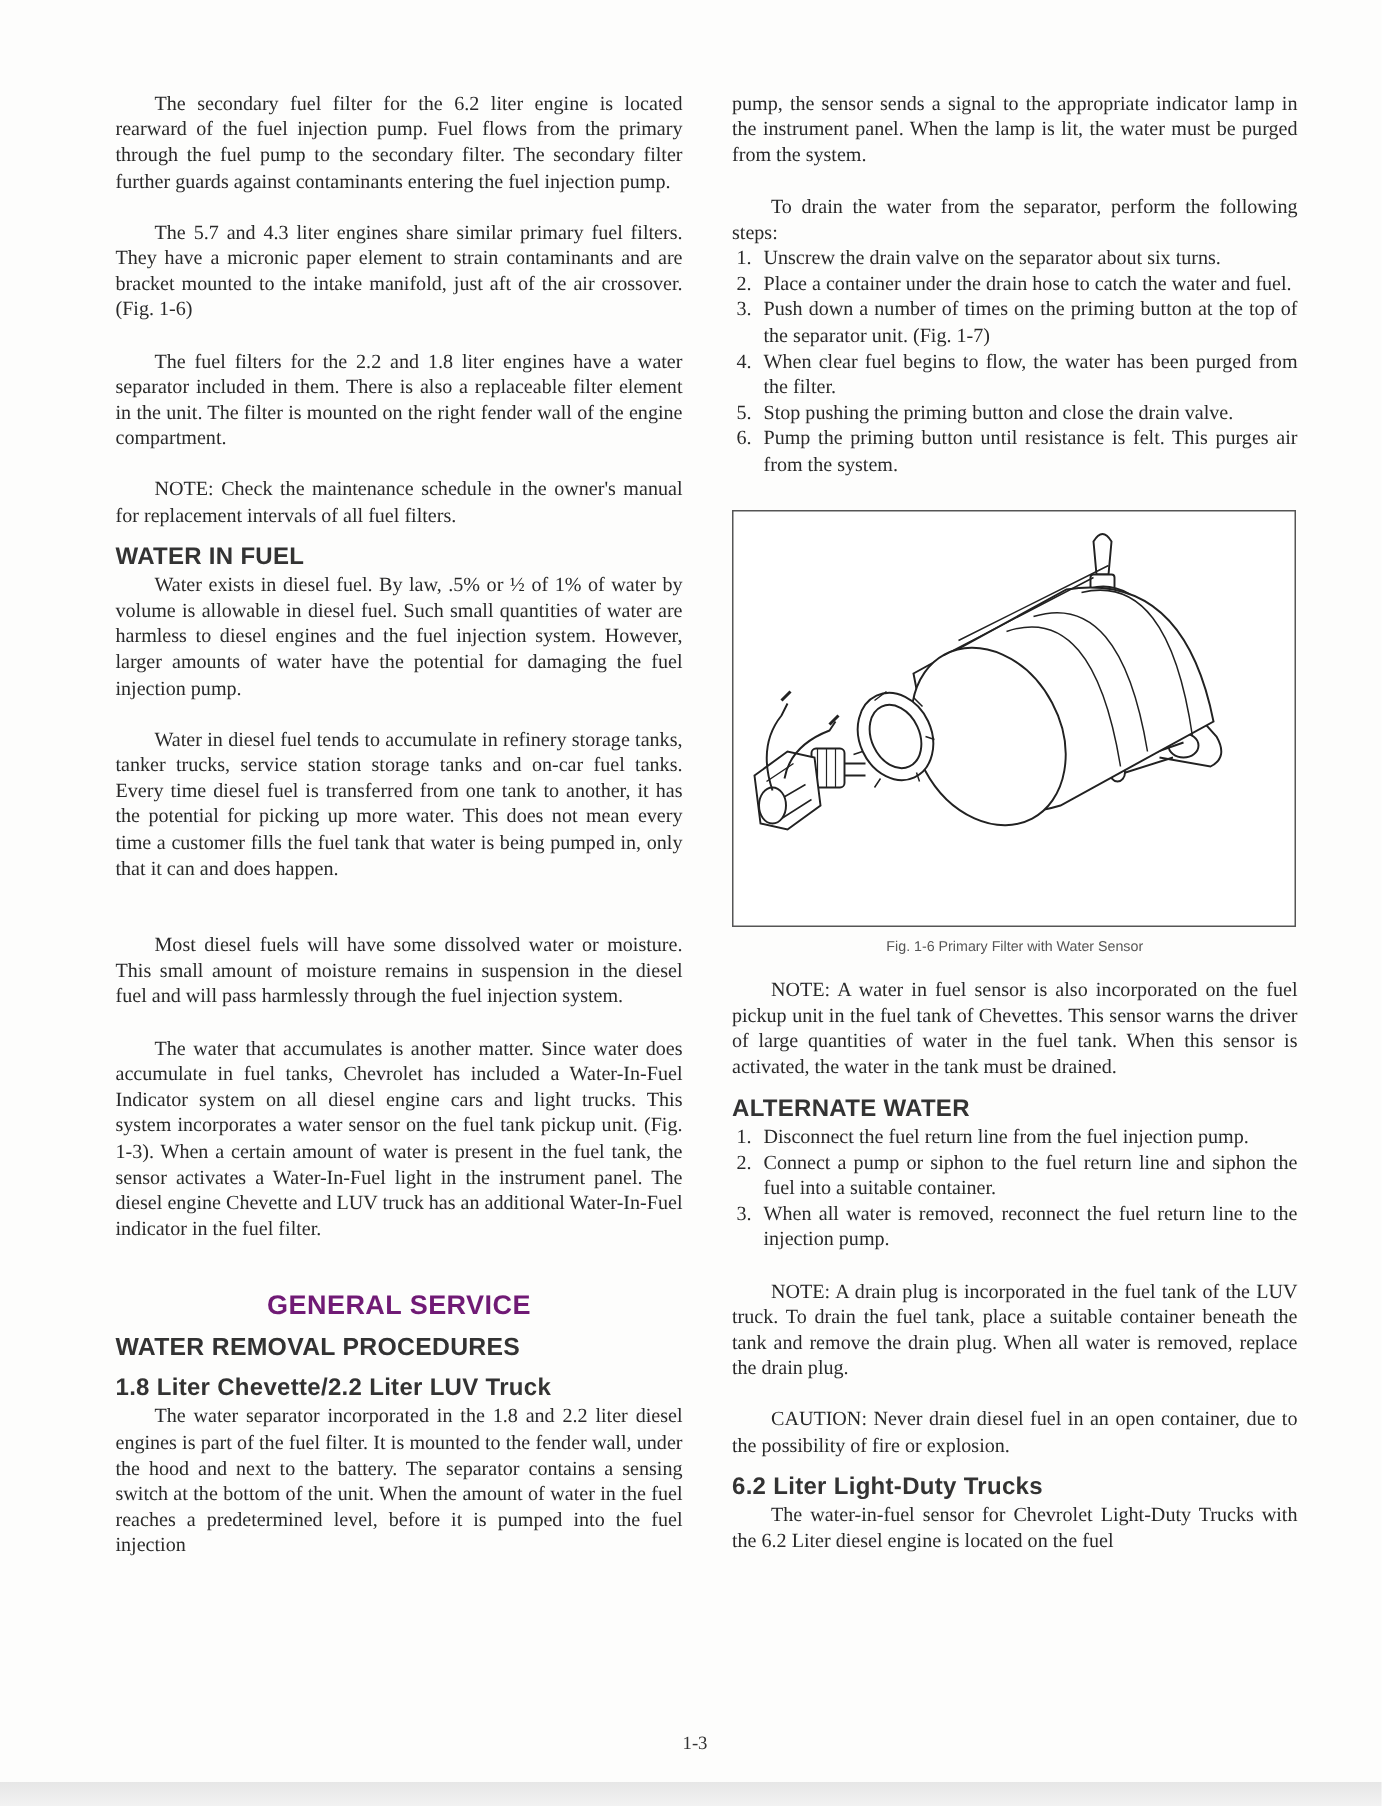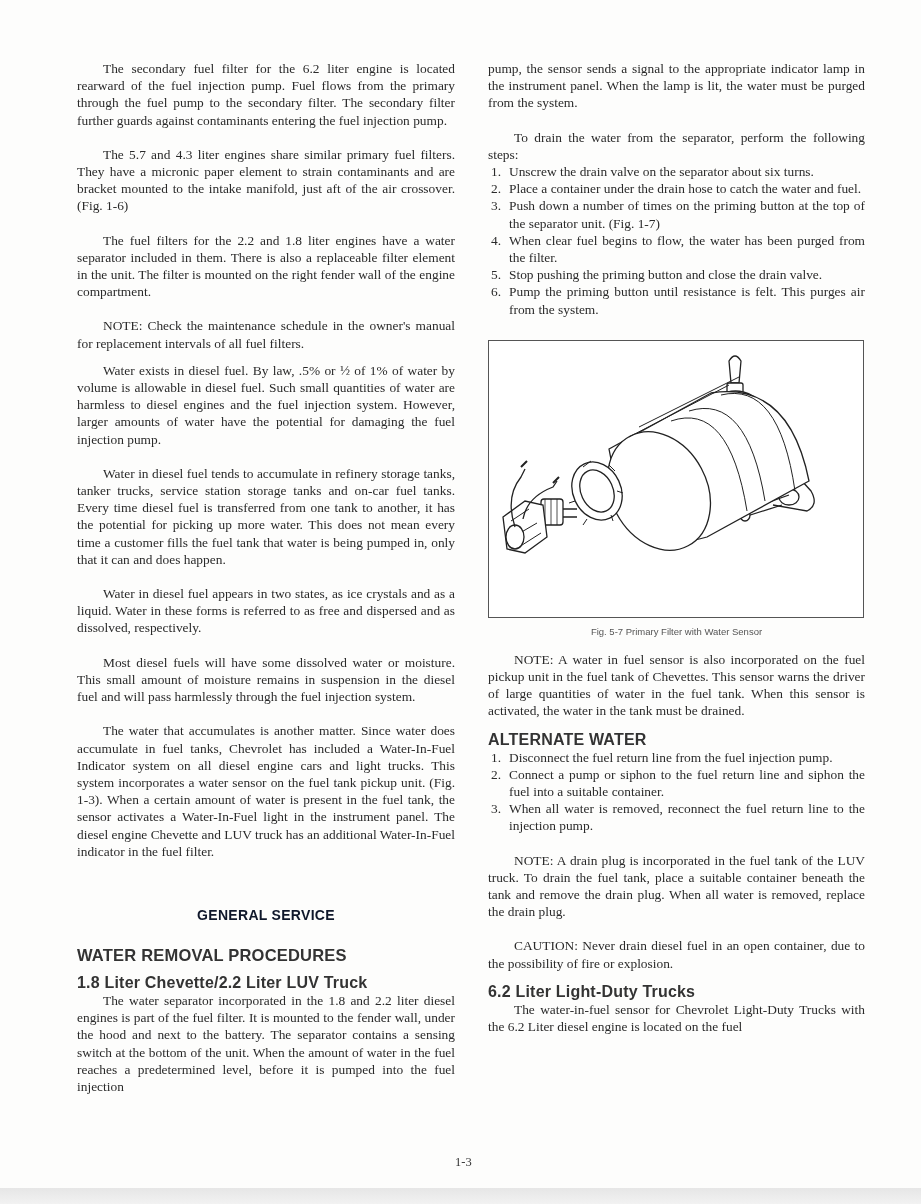--- a/index.html
+++ b/index.html
@@ -26,22 +26,22 @@
     text-align: justify; text-indent: 26px;
   }
   .gap { height: 17px; }
   h2.sub {
     font-family: "Liberation Sans", "DejaVu Sans", sans-serif;
     font-weight: bold; font-size: 16px; line-height: 19px;
     margin: 0; color: #333; letter-spacing: 0.2px;
   }
   h1.major {
     font-family: "Liberation Sans", "DejaVu Sans", sans-serif;
-    font-weight: bold; font-size: 14px; line-height: 26px;
-    margin: 12px; text-align: center; color: #0f172a; letter-spacing: 0.3px;
+    font-weight: bold; font-size: 18px; line-height: 26px;
+    margin: 0; text-align: center; color: #701a75; letter-spacing: 0.3px;
   }
   ol { margin: 0; padding: 0; list-style: none; }
   ol li {
     font-size: 13.4px; line-height: 17.2px; text-align: justify;
     position: relative; padding-left: 18px; margin-left: 3px;
   }
   ol li .num { position: absolute; left: 0; top: 0; }
   .figure {
     width: 374px; height: 276px; border: 1px solid #555;
     margin-top: 22px; position: relative; background: #fff;
@@ -62,25 +62,25 @@
 
   <div class="col col-left">
     <p>The secondary fuel filter for the 6.2 liter engine is located rearward of the fuel injection pump. Fuel flows from the primary through the fuel pump to the secondary filter. The secondary filter further guards against contaminants entering the fuel injection pump.</p>
     <div class="gap"></div>
     <p>The 5.7 and 4.3 liter engines share similar primary fuel filters. They have a micronic paper element to strain contaminants and are bracket mounted to the intake manifold, just aft of the air crossover. (Fig. 1-6)</p>
     <div class="gap"></div>
     <p>The fuel filters for the 2.2 and 1.8 liter engines have a water separator included in them. There is also a replaceable filter element in the unit. The filter is mounted on the right fender wall of the engine compartment.</p>
     <div class="gap"></div>
     <p>NOTE: Check the maintenance schedule in the owner's manual for replacement intervals of all fuel filters.</p>
     <div style="height:10px"></div>
+    <h2 class="sub">WATER IN FUEL</h2>
     <p>Water exists in diesel fuel. By law, .5% or ½ of 1% of water by volume is allowable in diesel fuel. Such small quantities of water are harmless to diesel engines and the fuel injection system. However, larger amounts of water have the potential for damaging the fuel injection pump.</p>
     <div class="gap"></div>
     <p>Water in diesel fuel tends to accumulate in refinery storage tanks, tanker trucks, service station storage tanks and on-car fuel tanks. Every time diesel fuel is transferred from one tank to another, it has the potential for picking up more water. This does not mean every time a customer fills the fuel tank that water is being pumped in, only that it can and does happen.</p>
     <div class="gap"></div>
-    <p>Water in diesel fuel appears in two states, as ice crystals and as a liquid. Water in these forms is referred to as free and dispersed and as dissolved, respectively.</p>
     <div class="gap"></div>
     <p>Most diesel fuels will have some dissolved water or moisture. This small amount of moisture remains in suspension in the diesel fuel and will pass harmlessly through the fuel injection system.</p>
     <div class="gap"></div>
     <p>The water that accumulates is another matter. Since water does accumulate in fuel tanks, Chevrolet has included a Water-In-Fuel Indicator system on all diesel engine cars and light trucks. This system incorporates a water sensor on the fuel tank pickup unit. (Fig. 1-3). When a certain amount of water is present in the fuel tank, the sensor activates a Water-In-Fuel light in the instrument panel. The diesel engine Chevette and LUV truck has an additional Water-In-Fuel indicator in the fuel filter.</p>
     <div style="height:30px"></div>
     <h1 class="major">GENERAL SERVICE</h1>
     <div style="height:6px"></div>
     <h2 class="sub" style="font-size:16.5px">WATER REMOVAL PROCEDURES</h2>
     <div style="height:8px"></div>
     <h2 class="sub">1.8 Liter Chevette/2.2 Liter LUV Truck</h2>
@@ -127,21 +127,21 @@
           <path d="M14 176 L36 160 L54 164 L58 196 L36 212 L18 208 Z" fill="#fff"></path>
           <path d="M22 180 L40 168 M24 196 L48 182 M30 206 L52 192" stroke-width="1"></path>
           <ellipse cx="26" cy="196" rx="9" ry="12" fill="#fff"></ellipse>
 
           <path d="M26 186 q-10 -30 6 -50 l4 -8"></path>
           <path d="M34 178 q4 -22 30 -32 l4 -6"></path>
           <path d="M32 126 l6 -6 M64 142 l6 -6" stroke-width="2"></path>
         </g>
       </svg>
     </div>
-    <div class="caption">Fig. 5-7  Primary Filter with Water Sensor</div>
+    <div class="caption">Fig. 1-6  Primary Filter with Water Sensor</div>
     <div style="height:14px"></div>
     <p>NOTE: A water in fuel sensor is also incorporated on the fuel pickup unit in the fuel tank of Chevettes. This sensor warns the driver of large quantities of water in the fuel tank. When this sensor is activated, the water in the tank must be drained.</p>
     <div style="height:10px"></div>
     <h2 class="sub">ALTERNATE WATER</h2>
     <ol>
       <li><span class="num">1.</span><span>Disconnect the fuel return line from the fuel injection pump.</span></li>
       <li><span class="num">2.</span><span>Connect a pump or siphon to the fuel return line and siphon the fuel into a suitable container.</span></li>
       <li><span class="num">3.</span><span>When all water is removed, reconnect the fuel return line to the injection pump.</span></li>
     </ol>
     <div class="gap"></div>

